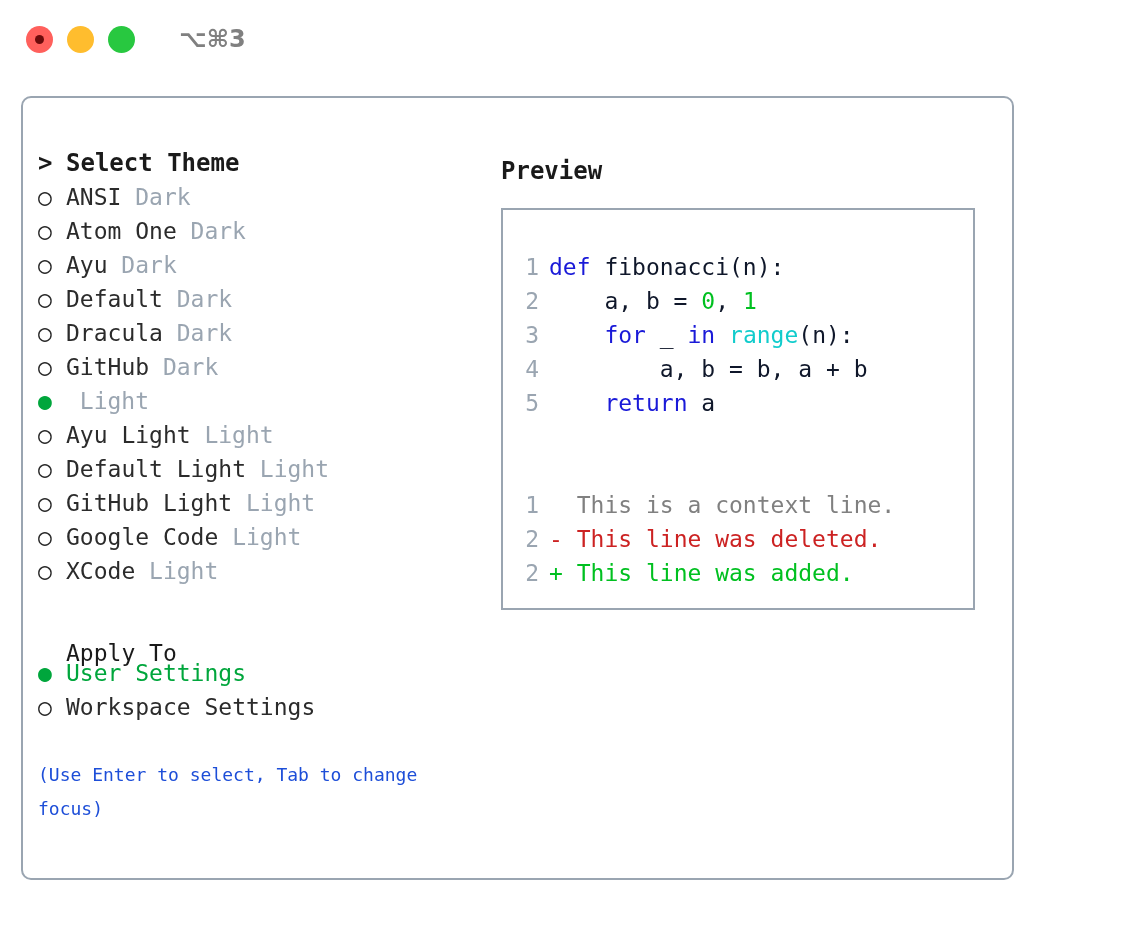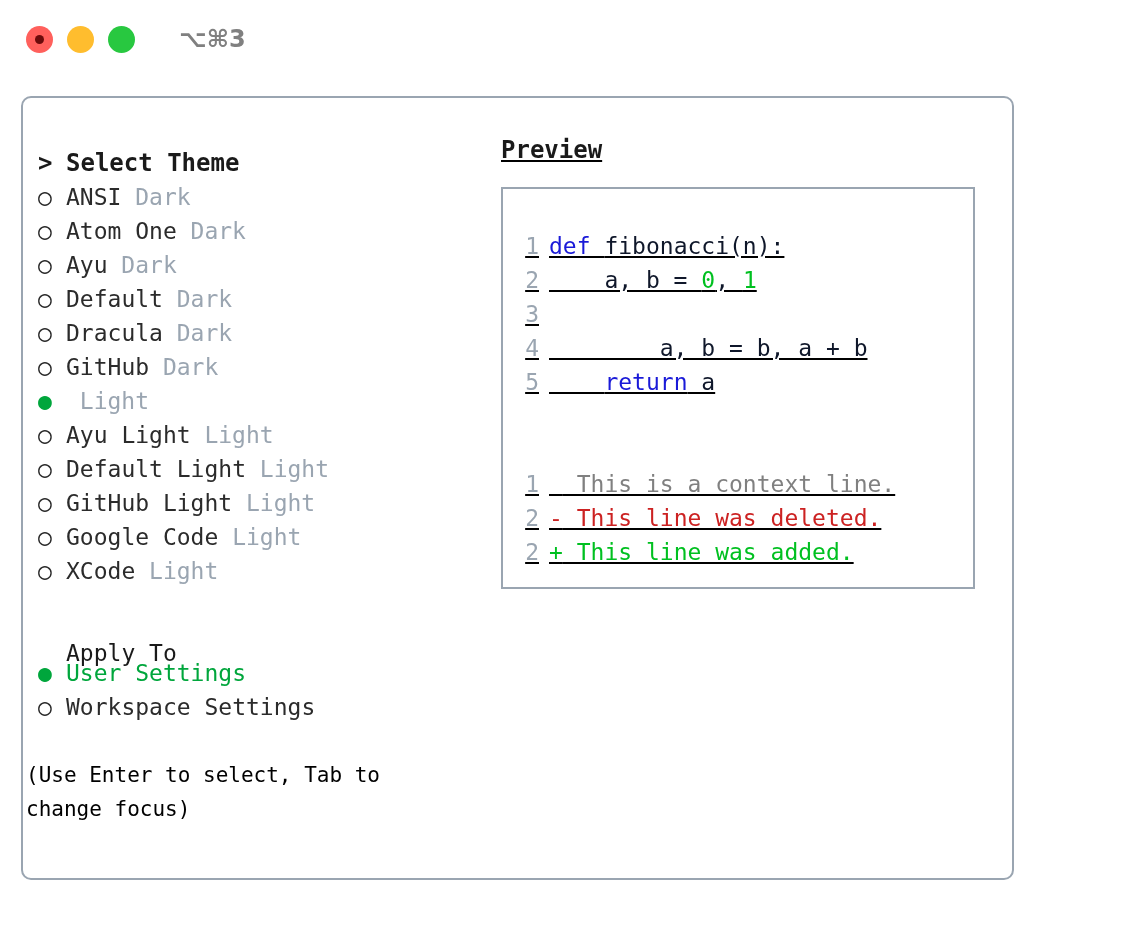--- a/index.html
+++ b/index.html
@@ -138,35 +138,34 @@
   .section-label {
     color: #1a1a1a;
     font-weight: normal;
     padding-left: 28px;
     font-size: 23px;
     margin-top: 28px;
   }
 
   .hint {
     position: absolute;
-    left: 3px;
+    left: 15px;
     top: 660px;
     width: 430px;
-    color: #000000;
-    font-size: 21px;
+    color: #1d4ed8;
+    font-size: 18px;
     line-height: 34px;
   }
 
   
   .right-col {
     position: absolute;
     left: 478px;
-    top: 35px;
+    top: 56px;
     width: 500px;
-    text-decoration: underline;
   }
   .preview-title {
     font-size: 24px;
     font-weight: bold;
     color: #1a1a1a;
     line-height: 34px;
   }
   .preview-box {
     margin-top: 20px;
     width: 474px;
@@ -307,21 +306,21 @@
       </div>
 
       <div class="hint">(Use Enter to select, Tab to change focus)</div>
 
       <div class="right-col">
         <div class="preview-title">Preview</div>
         <div class="preview-box">
           <div id="code-block">
               <div class="code-line"><span class="ln">1</span><span><span class="kw">def </span><span class="code-txt">fibonacci(n):</span></span></div>
               <div class="code-line"><span class="ln">2</span><span><span class="code-txt">    a, b = </span><span class="num">0</span><span class="code-txt">, </span><span class="num">1</span></span></div>
-              <div class="code-line"><span class="ln">3</span></div>
+              <div class="code-line"><span class="ln">3</span><span><span class="code-txt">    </span><span class="kw">for</span><span class="code-txt"> _ </span><span class="kw">in</span><span class="code-txt"> </span><span class="fn">range</span><span class="code-txt">(n):</span></span></div>
               <div class="code-line"><span class="ln">4</span><span><span class="code-txt">        a, b = b, a + b</span></span></div>
               <div class="code-line"><span class="ln">5</span><span><span class="code-txt">    </span><span class="kw">return</span><span class="code-txt"> a</span></span></div>
             </div>
           <div class="blank-line"></div>
           <div class="blank-line"></div>
           <div id="diff-block">
               <div class="code-line"><span class="ln">1</span><span class="ctx"> </span><span class="ctx"> This is a context line.</span></div>
               <div class="code-line"><span class="ln">2</span><span class="del">-</span><span class="del"> This line was deleted.</span></div>
               <div class="code-line"><span class="ln">2</span><span class="add">+</span><span class="add"> This line was added.</span></div>
             </div>

